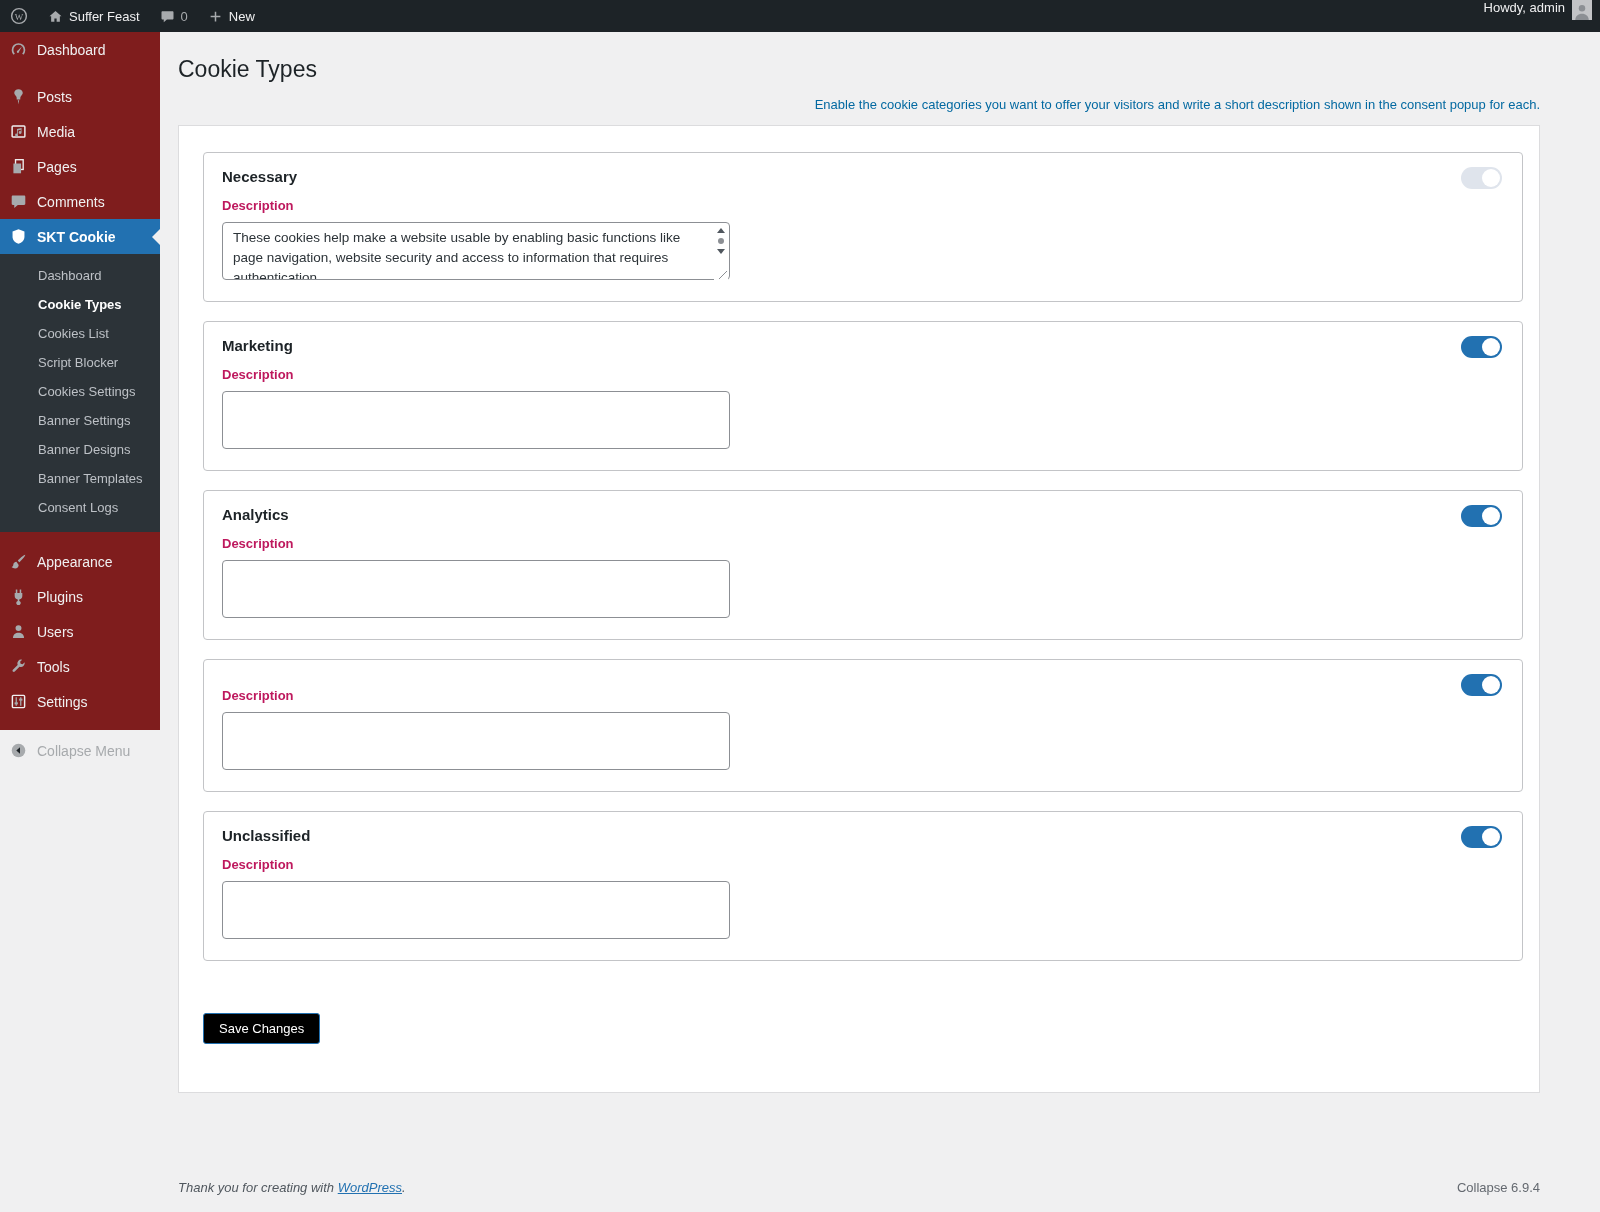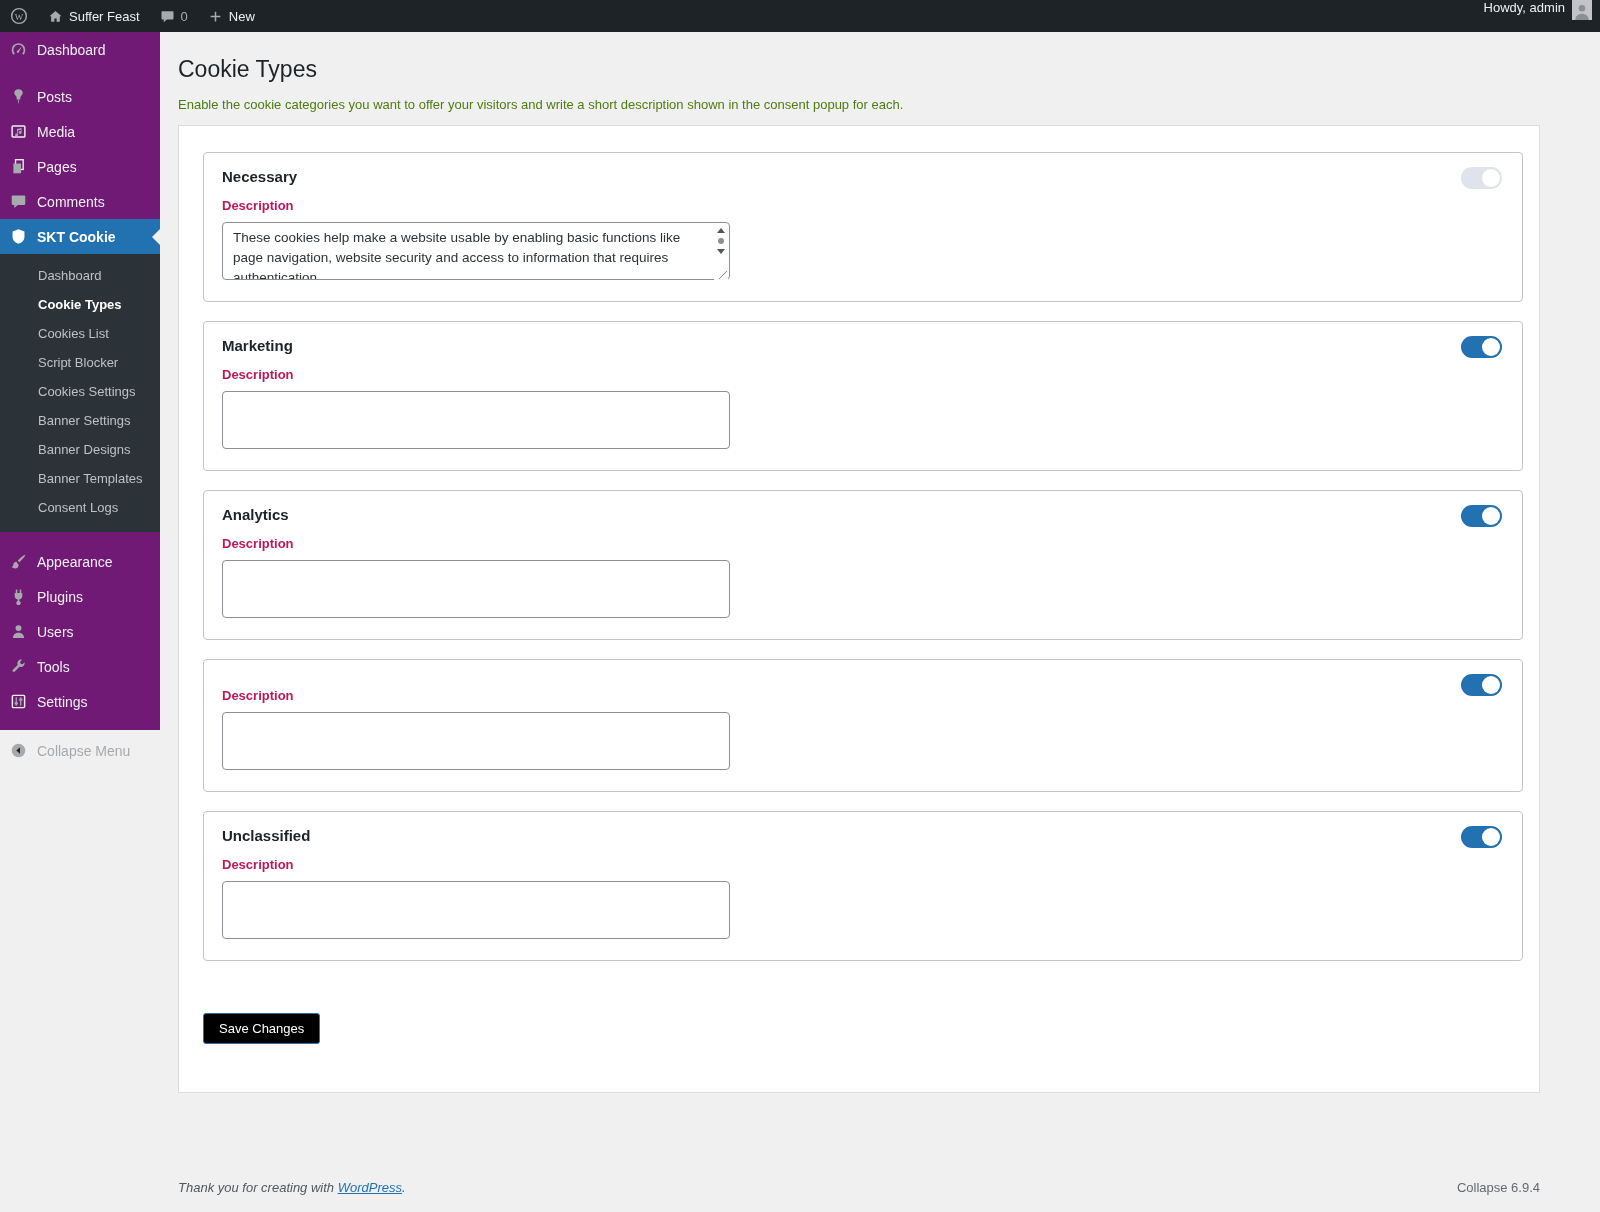--- a/index.html
+++ b/index.html
@@ -21,21 +21,21 @@
   .ab-left { display:flex; align-items:center; height:100%; }
   .ab-right { display:flex; height:100%; padding-right:8px; gap:7px; }
   .ab-item { display:flex; align-items:center; gap:6px; height:100%; padding:0 10px; color:#f0f0f1; cursor:pointer; font-size:13px; }
   .ab-item svg { fill:#a7aaad; }
   .ab-count { color:#a7aaad; }
   .ab-avatar { width:20px; height:20px; background:#c3c4c7; display:flex; align-items:flex-end; justify-content:center; overflow:hidden; }
   .ab-avatar svg { fill:#8c8f94; }
   
   #sidebar {
     position:absolute; top:32px; left:0; width:160px; height:698px;
-    background:#701a75; color:#f0f0f1; z-index:20;
+    background:#7f1d1d; color:#f0f0f1; z-index:20;
   }
   .menu-item {
     display:flex; align-items:center; gap:10px;
     padding:9px 8px 9px 10px; font-size:14px; color:#f0f0f1; cursor:pointer;
     position:relative;
   }
   .menu-item svg { fill:#a7aaad; flex:0 0 auto; }
   .menu-item.active { background:#2271b1; color:#fff; font-weight:600;}
   .menu-item.active svg { fill:#fff; }
   .menu-item.active .notch {
@@ -50,21 +50,21 @@
   }
   .submenu-item.current { color:#fff; font-weight:700; }
   .collapse-wrap { margin-top:14px; }
   .collapse-wrap .menu-item { color:#a7aaad; }
   
   #content {
     position:absolute; top:32px; left:160px; width:1440px;
     padding:23px 60px 0 18px;
   }
   h1.page-title { font-size:23px; font-weight:400; color:#1d2327; line-height:1.3; }
-  .page-subtitle { margin-top:12px; color:#4d7c0f; font-size:13px; }
+  .page-subtitle { margin-top:12px; color:#0369a1; font-size:13px;text-align:right; }
   .wrap-card {
     margin-top:13px; background:#fff; border:1px solid #dcdcde;
     padding:26px 12px 48px 24px; min-height:955px;
   }
   .type-card {
     position:relative;
     border:1px solid #c3c4c7; border-radius:4px; background:#fff;
     padding:15px 20px 18px 18px; margin-bottom:19px;
     width:1320px;
   }

